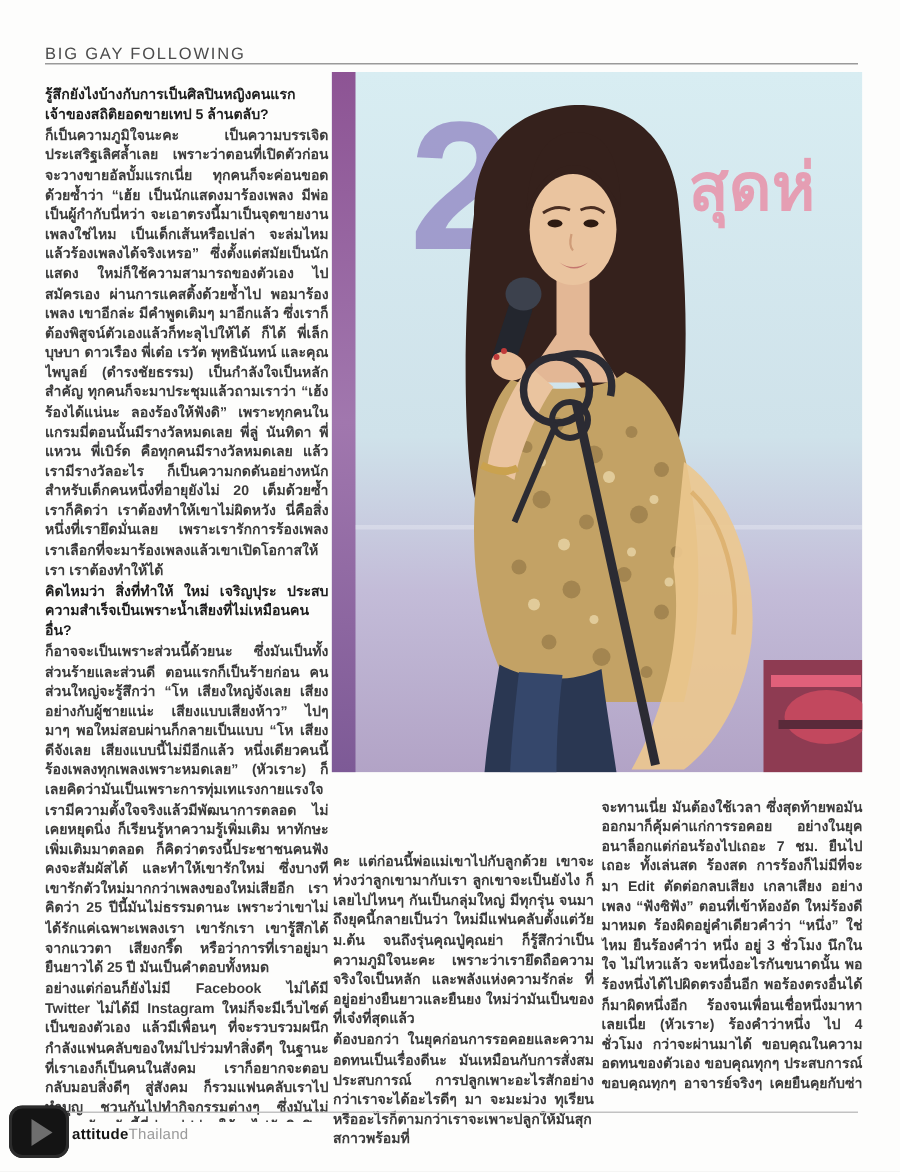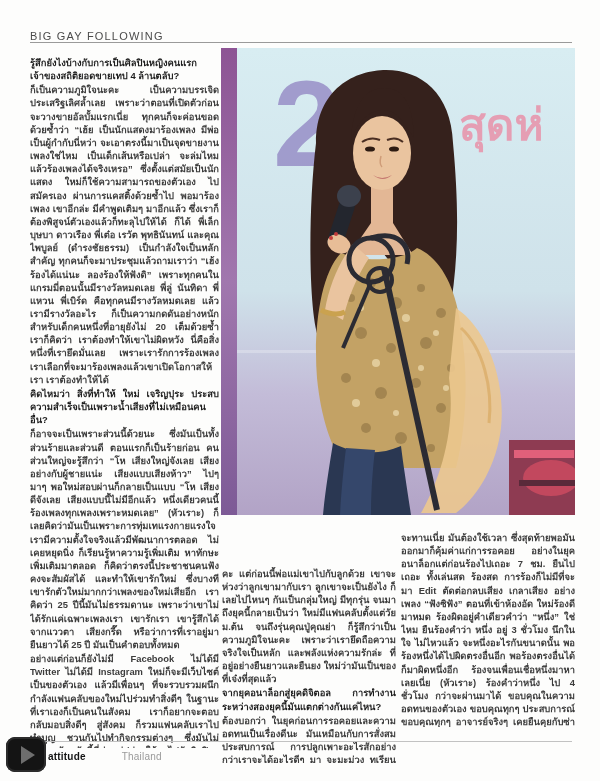--- a/index.html
+++ b/index.html
@@ -61,34 +61,34 @@
     width:0;height:0;margin-left:3px;
     border-top:9px solid transparent;
     border-bottom:9px solid transparent;
     border-left:14px solid #6e6e6e;
   }
   .logo{
     position:absolute;left:48px;top:751px;
     font-size:10px;letter-spacing:0.2px;
   }
   .logo .bold{font-weight:bold;color:#141414;}
-  .logo .light{color:#9a9a9a;margin-left:36px;}
+  .logo .light{color:#9a9a9a;}
 </style>
 </head>
 <body>
 
 <div class="page">
 
   <div class="section-header">
     <span class="section-title">BIG GAY FOLLOWING</span>
   </div>
   <div class="header-rule"></div>
 
   <div class="col col-left">
-    <p class="q">รู้สึกยังไงบ้างกับการเป็นศิลปินหญิงคนแรกเจ้าของสถิติยอดขายเทป 4 ล้านตลับ?</p>
+    <p class="q">รู้สึกยังไงบ้างกับการเป็นศิลปินหญิงคนแรกเจ้าของสถิติยอดขายเทป 5 ล้านตลับ?</p>
     <p class="a">ก็เป็นความภูมิใจนะคะ เป็นความบรรเจิดประเสริฐเลิศล้ำเลย เพราะว่าตอนที่เปิดตัวก่อนจะวางขายอัลบั้มแรกเนี่ย ทุกคนก็จะค่อนขอดด้วยซ้ำว่า “เฮ้ย เป็นนักแสดงมาร้องเพลง มีพ่อเป็นผู้กำกับนี่หว่า จะเอาตรงนี้มาเป็นจุดขายงานเพลงใช่ไหม เป็นเด็กเส้นหรือเปล่า จะล่มไหม แล้วร้องเพลงได้จริงเหรอ” ซึ่งตั้งแต่สมัยเป็นนักแสดง ใหม่ก็ใช้ความสามารถของตัวเอง ไปสมัครเอง ผ่านการแคสติ้งด้วยซ้ำไป พอมาร้องเพลง เขาอีกล่ะ มีคำพูดเติมๆ มาอีกแล้ว ซึ่งเราก็ต้องพิสูจน์ตัวเองแล้วก็ทะลุไปให้ได้ ก็ได้ พี่เล็ก บุษบา ดาวเรือง พี่เต๋อ เรวัต พุทธินันทน์ และคุณไพบูลย์ (ดำรงชัยธรรม) เป็นกำลังใจเป็นหลักสำคัญ ทุกคนก็จะมาประชุมแล้วถามเราว่า “เฮ้งร้องได้แน่นะ ลองร้องให้ฟังดิ” เพราะทุกคนในแกรมมี่ตอนนั้นมีรางวัลหมดเลย พี่ลู่ นันทิดา พี่แหวน พี่เบิร์ด คือทุกคนมีรางวัลหมดเลย แล้วเรามีรางวัลอะไร ก็เป็นความกดดันอย่างหนักสำหรับเด็กคนหนึ่งที่อายุยังไม่ 20 เต็มด้วยซ้ำ เราก็คิดว่า เราต้องทำให้เขาไม่ผิดหวัง นี่คือสิ่งหนึ่งที่เรายึดมั่นเลย เพราะเรารักการร้องเพลง เราเลือกที่จะมาร้องเพลงแล้วเขาเปิดโอกาสให้เรา เราต้องทำให้ได้</p>
     <p class="q">คิดไหมว่า สิ่งที่ทำให้ ใหม่ เจริญปุระ ประสบความสำเร็จเป็นเพราะน้ำเสียงที่ไม่เหมือนคนอื่น?</p>
     <p class="a">ก็อาจจะเป็นเพราะส่วนนี้ด้วยนะ ซึ่งมันเป็นทั้งส่วนร้ายและส่วนดี ตอนแรกก็เป็นร้ายก่อน คนส่วนใหญ่จะรู้สึกว่า “โห เสียงใหญ่จังเลย เสียงอย่างกับผู้ชายแน่ะ เสียงแบบเสียงห้าว” ไปๆ มาๆ พอใหม่สอบผ่านก็กลายเป็นแบบ “โห เสียงดีจังเลย เสียงแบบนี้ไม่มีอีกแล้ว หนึ่งเดียวคนนี้ ร้องเพลงทุกเพลงเพราะหมดเลย” (หัวเราะ) ก็เลยคิดว่ามันเป็นเพราะการทุ่มเทแรงกายแรงใจ เรามีความตั้งใจจริงแล้วมีพัฒนาการตลอด ไม่เคยหยุดนิ่ง ก็เรียนรู้หาความรู้เพิ่มเติม หาทักษะเพิ่มเติมมาตลอด ก็คิดว่าตรงนี้ประชาชนคนฟังคงจะสัมผัสได้ และทำให้เขารักใหม่ ซึ่งบางทีเขารักตัวใหม่มากกว่าเพลงของใหม่เสียอีก เราคิดว่า 25 ปีนี้มันไม่ธรรมดานะ เพราะว่าเขาไม่ได้รักแค่เฉพาะเพลงเรา เขารักเรา เขารู้สึกได้จากแววตา เสียงกรี๊ด หรือว่าการที่เราอยู่มายืนยาวได้ 25 ปี มันเป็นคำตอบทั้งหมด</p>
     <p class="a">อย่างแต่ก่อนก็ยังไม่มี Facebook ไม่ได้มี Twitter ไม่ได้มี Instagram ใหม่ก็จะมีเว็บไซต์เป็นของตัวเอง แล้วมีเพื่อนๆ ที่จะรวบรวมผนึกกำลังแฟนคลับของใหม่ไปร่วมทำสิ่งดีๆ ในฐานะที่เราเองก็เป็นคนในสังคม เราก็อยากจะตอบกลับมอบสิ่งดีๆ สู่สังคม ก็รวมแฟนคลับเราไปทำบุญ ชวนกันไปทำกิจกรรมต่างๆ ซึ่งมันไม่เหมือนกับสมัยนี้ที่พ่อแม่ปล่อยให้ลูกไปกับศิลปิน ไปกับนักร้องดารานะ</p>
   </div>
 
   <div class="photo">
     <svg width="354" height="467" viewBox="0 0 354 467">
       <defs>
         <linearGradient id="bgGrad" x1="0" y1="0" x2="0" y2="1">
@@ -184,21 +184,20 @@
           <path d="M150,190 C178,182 190,198 186,216" stroke-width="5"></path>
           <path d="M163,220 L216,462" stroke-width="6"></path>
           <path d="M150,234 L122,300" stroke-width="4"></path>
         </g>
       </g>
     </svg>
   </div>
 
   <div class="col col-mid">
     <p class="a">คะ แต่ก่อนนี้พ่อแม่เขาไปกับลูกด้วย เขาจะห่วงว่าลูกเขามากับเรา ลูกเขาจะเป็นยังไง ก็เลยไปไหนๆ กันเป็นกลุ่มใหญ่ มีทุกรุ่น จนมาถึงยุคนี้กลายเป็นว่า ใหม่มีแฟนคลับตั้งแต่วัย ม.ต้น จนถึงรุ่นคุณปู่คุณย่า ก็รู้สึกว่าเป็นความภูมิใจนะคะ เพราะว่าเรายึดถือความจริงใจเป็นหลัก และพลังแห่งความรักล่ะ ที่อยู่อย่างยืนยาวและยืนยง ใหม่ว่ามันเป็นของที่เจ๋งที่สุดแล้ว</p>
-    <p class="q">จากยุคอนาล็อกสู่ยุคดิจิตอล การทำงานระหว่างสองยุคนี้มันแตกต่างกันแค่ไหน?</p>
     <p class="a">ต้องบอกว่า ในยุคก่อนการรอคอยและความอดทนเป็นเรื่องดีนะ มันเหมือนกับการสั่งสมประสบการณ์ การปลูกเพาะอะไรสักอย่างกว่าเราจะได้อะไรดีๆ มา จะมะม่วง ทุเรียน หรืออะไรก็ตามกว่าเราจะเพาะปลูกให้มันสุกสกาวพร้อมที่</p>
   </div>
 
   <div class="col col-right">
     <p class="a">จะทานเนี่ย มันต้องใช้เวลา ซึ่งสุดท้ายพอมันออกมาก็คุ้มค่าแก่การรอคอย อย่างในยุคอนาล็อกแต่ก่อนร้องไปเถอะ 7 ชม. ยืนไปเถอะ ทั้งเล่นสด ร้องสด การร้องก็ไม่มีที่จะมา Edit ตัดต่อกลบเสียง เกลาเสียง อย่างเพลง “ฟังซิฟัง” ตอนที่เข้าห้องอัด ใหม่ร้องดีมาหมด ร้องผิดอยู่คำเดียวคำว่า “หนึ่ง” ใช่ไหม ยืนร้องคำว่า หนึ่ง อยู่ 3 ชั่วโมง นึกในใจ ไม่ไหวแล้ว จะหนึ่งอะไรกันขนาดนั้น พอร้องหนึ่งได้ไปผิดตรงอื่นอีก พอร้องตรงอื่นได้ก็มาผิดหนึ่งอีก ร้องจนเพื่อนเชื่อหนึ่งมาหาเลยเนี่ย (หัวเราะ) ร้องคำว่าหนึ่ง ไป 4 ชั่วโมง กว่าจะผ่านมาได้ ขอบคุณในความอดทนของตัวเอง ขอบคุณทุกๆ ประสบการณ์ ขอบคุณทุกๆ อาจารย์จริงๆ เคยยืนคุยกับซ่า (มาช่า วัฒนพานิช) นะว่า ถ้าเราไม่ผ่านยุคมนุษย์หินฟลินต์สโตนส์มานี่ เราอยู่ไม่ได้นะ เรา</p>
   </div>
 
   <div class="footer-rule"></div>
   <div class="play-badge">
     <div class="play-tri"></div>

